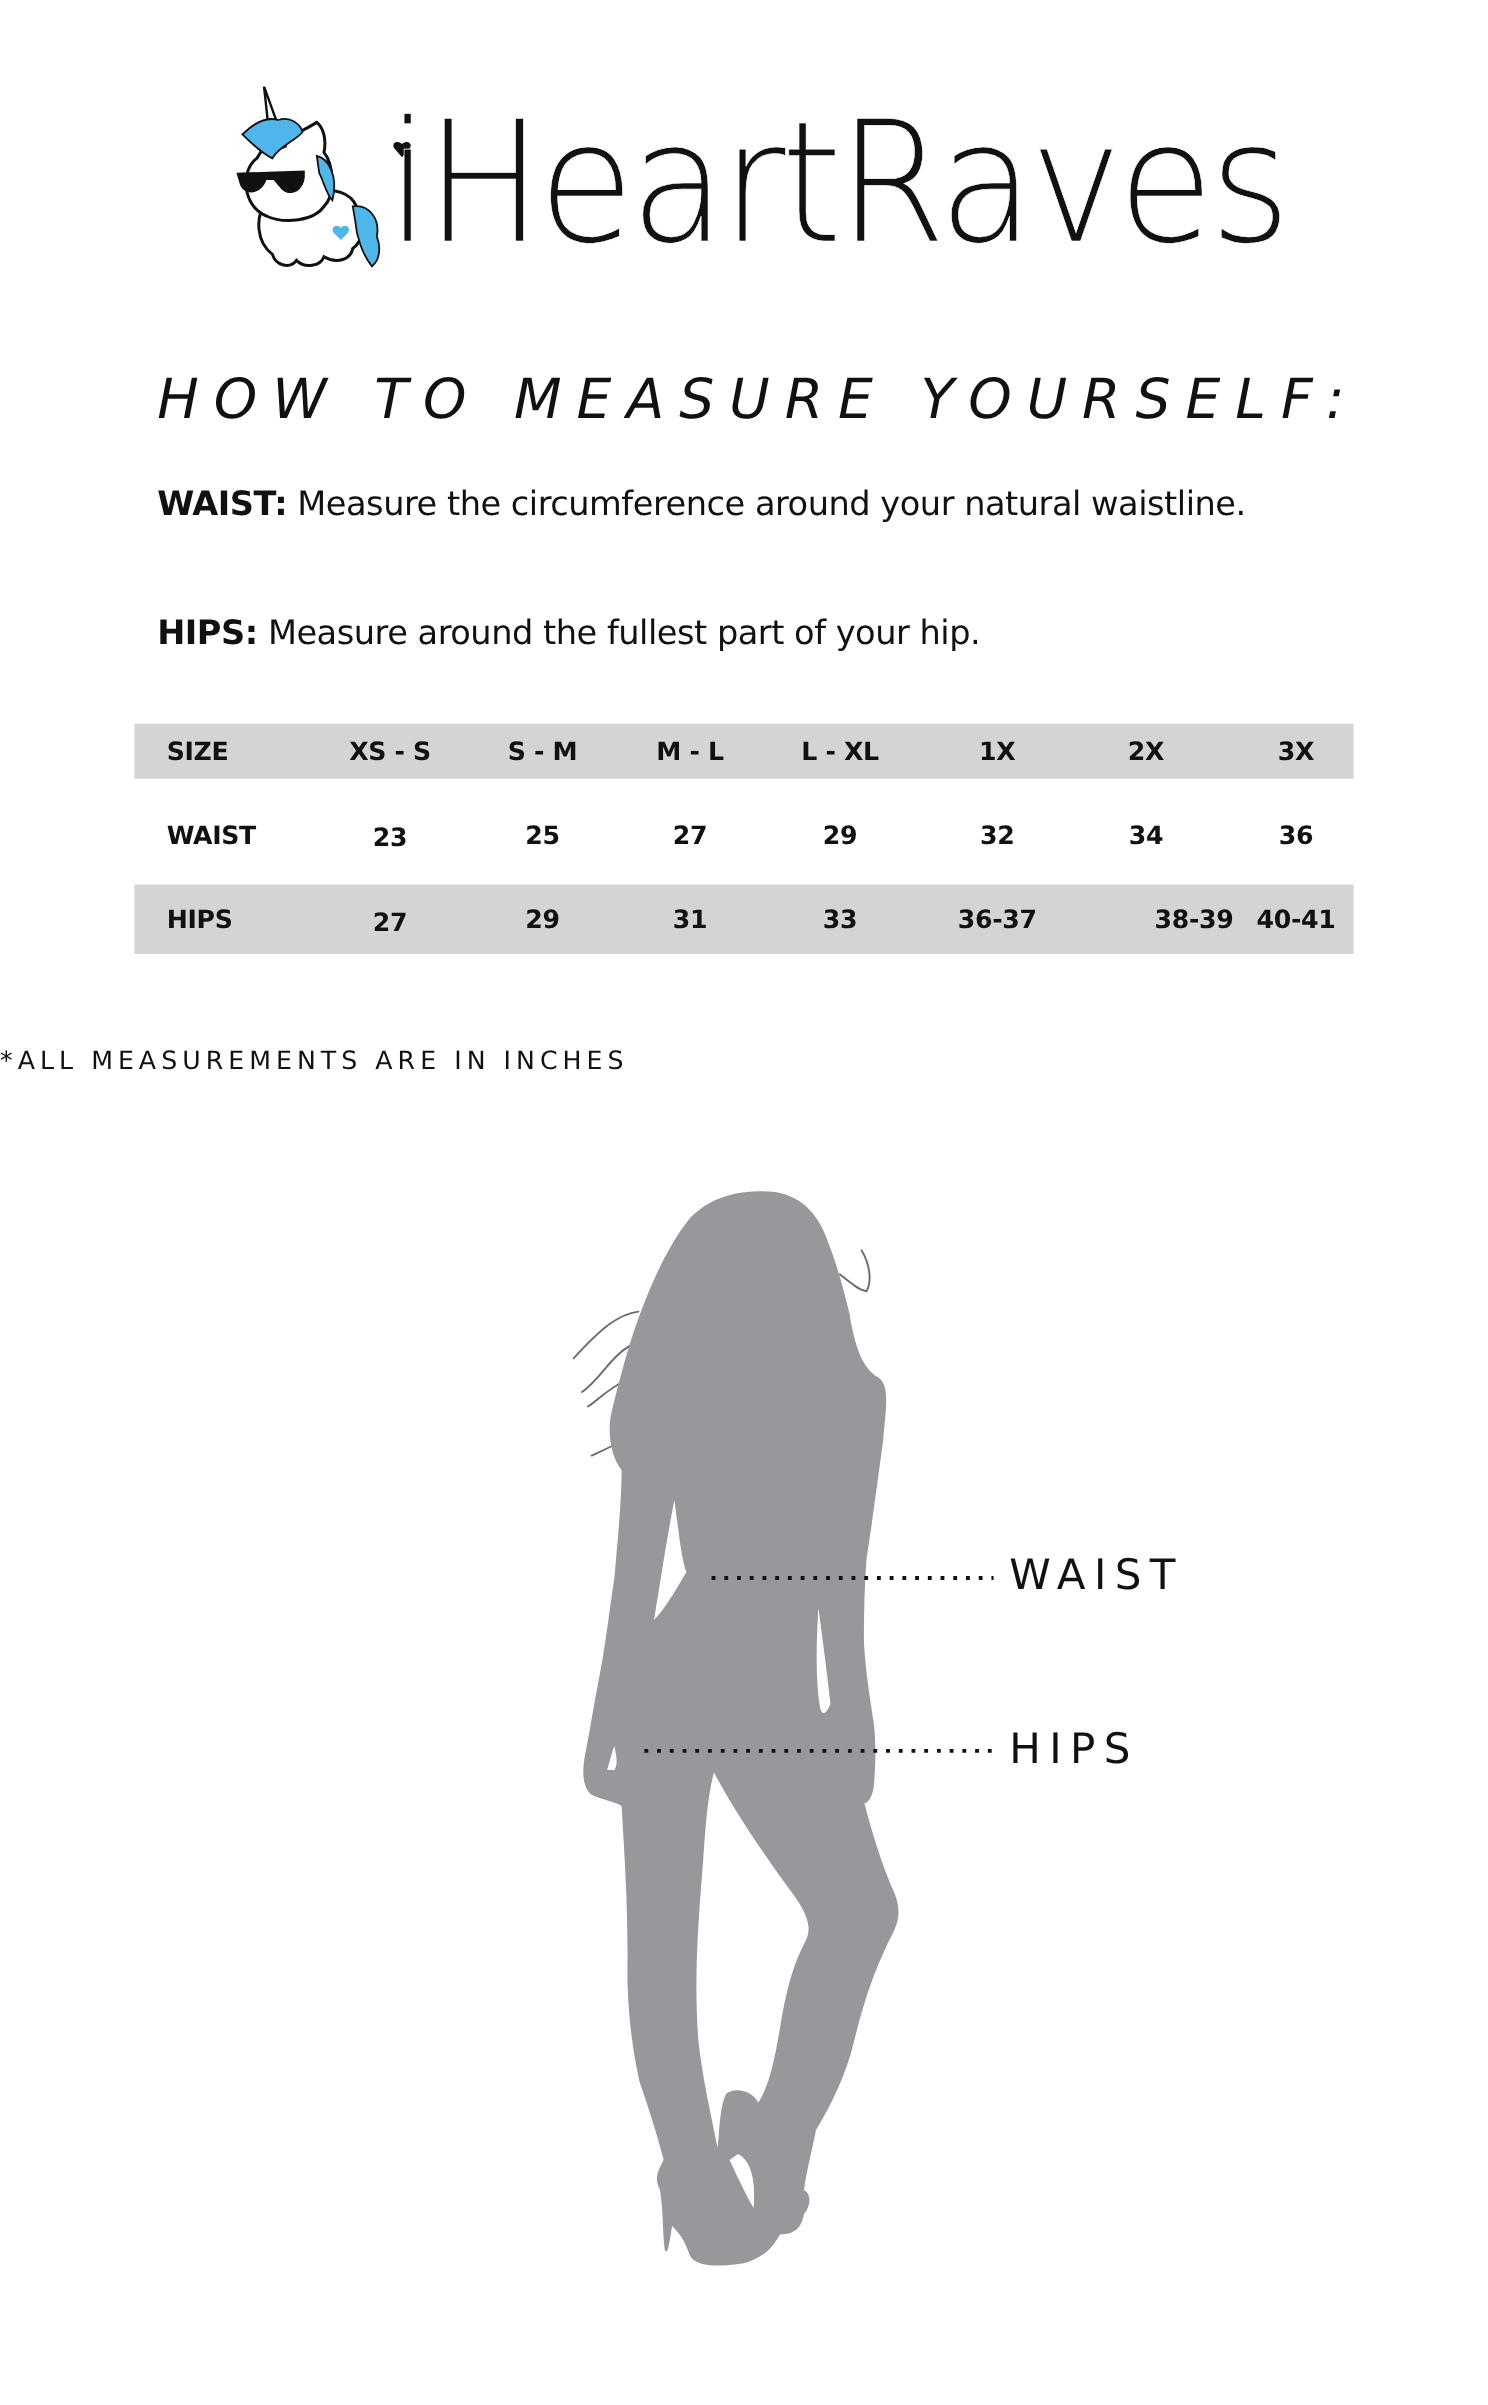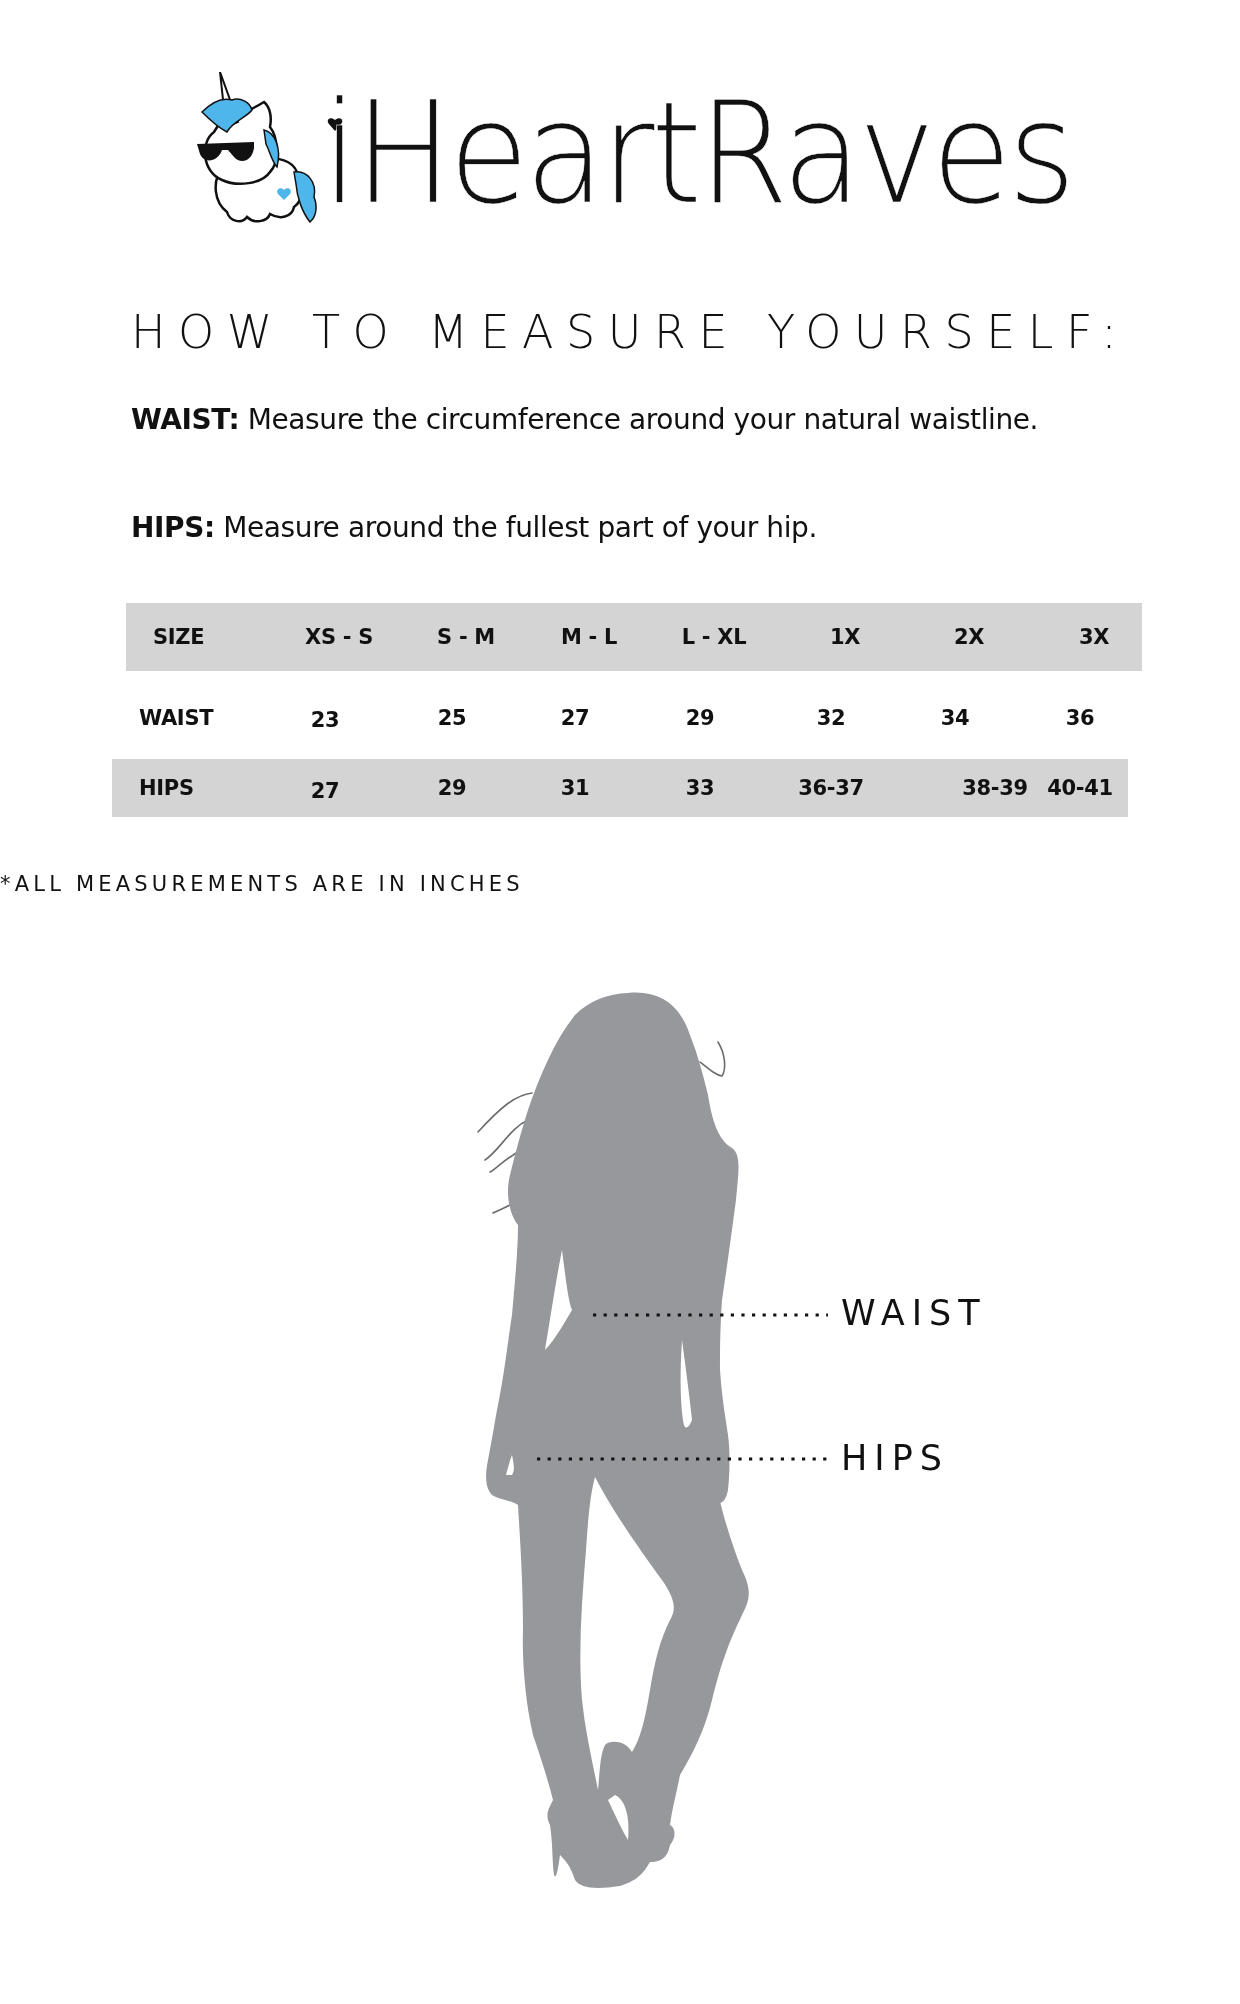--- a/index.html
+++ b/index.html
@@ -9,32 +9,32 @@
 
     
     #logo-unicorn { left: 192px; top: 72px; width: 132px; height: 160px; }
     #logo-text { left: 322px; top: 74px; font-family: "DejaVu Sans", sans-serif; font-weight: 200;
                  font-size: 140px; line-height: 160px; letter-spacing: -4px; color: #111; white-space: nowrap;
                  transform: scaleX(0.93); transform-origin: left top; -webkit-text-stroke: 0.5px #fff; }
     #logo-heart { left: 327px; top: 116px; width: 16px; height: 16px; }
 
     
     #heading { left: 131px; top: 305px; font-family: "DejaVu Sans", sans-serif; font-weight: 300;
-               font-size: 46px; letter-spacing: 12.5px; white-space: nowrap; color: #111; }
+               font-size: 46px; letter-spacing: 12.5px; white-space: nowrap; color: #111; font-style: italic; }
     .instr { left: 131px; font-size: 28px; line-height: 36px; white-space: nowrap; color: #111;
              font-family: "DejaVu Sans", sans-serif; letter-spacing: -0.4px; }
     .instr .lbl { font-weight: 600; }
     #instr-waist { top: 402px; }
     #instr-hips { top: 510px; }
 
     
     #size-table { left: 112px; top: 603px; width: 1016px; }
     .trow { position: relative; width: 1016px; }
     .trow.grey { background: #d4d4d4; }
-    .trow.head { height: 68px; margin-left: 14px; }
+    .trow.head { height: 46px; }
     .trow.waist { height: 88px; background: #fff; }
     .trow.hips { height: 58px; }
     .cell { position: absolute; top: 0; height: 100%; display: flex; align-items: center; justify-content: center;
             font-family: "DejaVu Sans", sans-serif; font-weight: bold; font-size: 21px; color: #111; letter-spacing: -0.3px; }
     .cell.rowlabel { justify-content: flex-start; left: 27px; width: 130px; }
     .waist .cell { padding-top: 6px; box-sizing: border-box; }
 
     
     #footnote { left: 0; width: 1240px; top: 872px; font-family: "DejaVu Sans", sans-serif;
                 font-size: 21px; letter-spacing: 4.2px; color: #111; }

